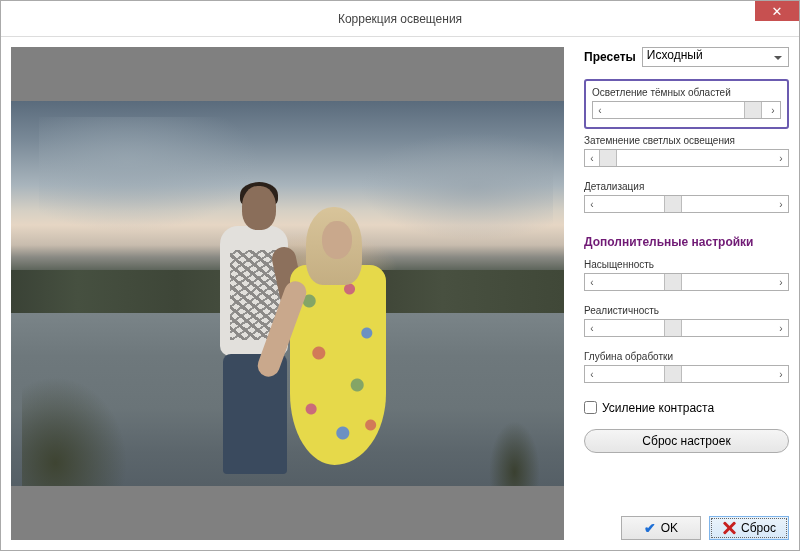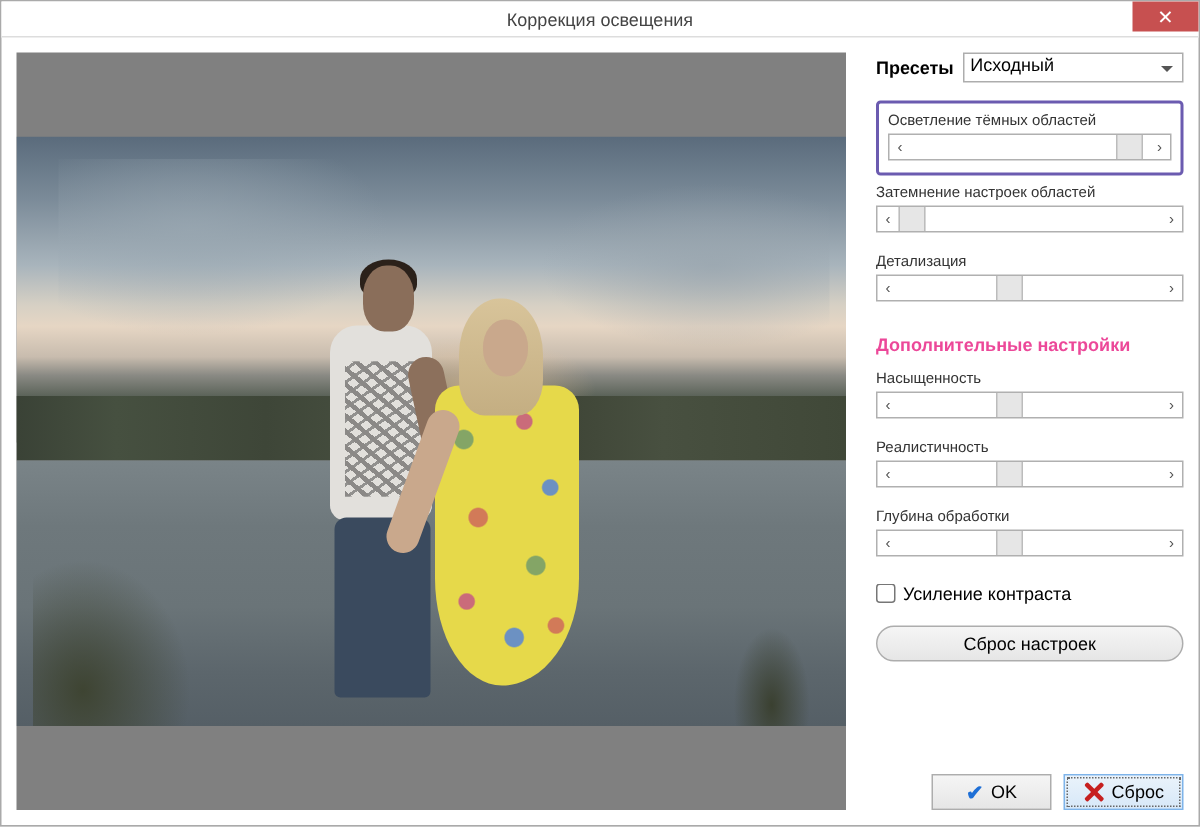--- a/index.html
+++ b/index.html
@@ -13,21 +13,21 @@
   }
   .window {
     width: 800px;
     height: 551px;
     border: 1px solid #aaa;
     background: #fff;
     display: flex;
     flex-direction: column;
   }
   .titlebar {
-    height: 24px;
+    height: 36px;
     background: #fff;
     border-bottom: 1px solid #ddd;
     display: flex;
     align-items: center;
     justify-content: center;
     position: relative;
   }
   .titlebar-text {
     color: #444;
     font-size: 12px;
@@ -278,21 +278,21 @@
     width: 18px;
     height: 100%;
     background: #e6e6e6;
     border-left: 1px solid #bcbcbc;
     border-right: 1px solid #bcbcbc;
     cursor: pointer;
   }
   .section-title {
     font-weight: bold;
     margin: 8px 0 4px 0;
-    color: #ec4899;
+    color: #701a75;
   }
   .check-row {
     display: flex;
     align-items: flex-start;
     gap: 5px;
     margin: 4px 0 8px 0;
   }
   .check-row input { width: 13px; height: 13px; }
   .btn {
     height: 24px;
@@ -395,21 +395,21 @@
             <div class="arrow">‹</div>
             <div class="track">
                 <div class="thumb" style="left: calc(92% - 9px);"></div>
               </div>
             <div class="arrow">›</div>
           </div>
         </div>
       </div>
 
       <div class="slider-block">
-        <div class="slider-label">Затемнение настроек областей</div>
+        <div class="slider-label">Затемнение светлых освещения</div>
         <div class="slider">
           <div class="arrow">‹</div>
           <div class="track">
               <div class="thumb" style="left: 0px;"></div>
             </div>
           <div class="arrow">›</div>
         </div>
       </div>
 
       <div class="slider-block">

